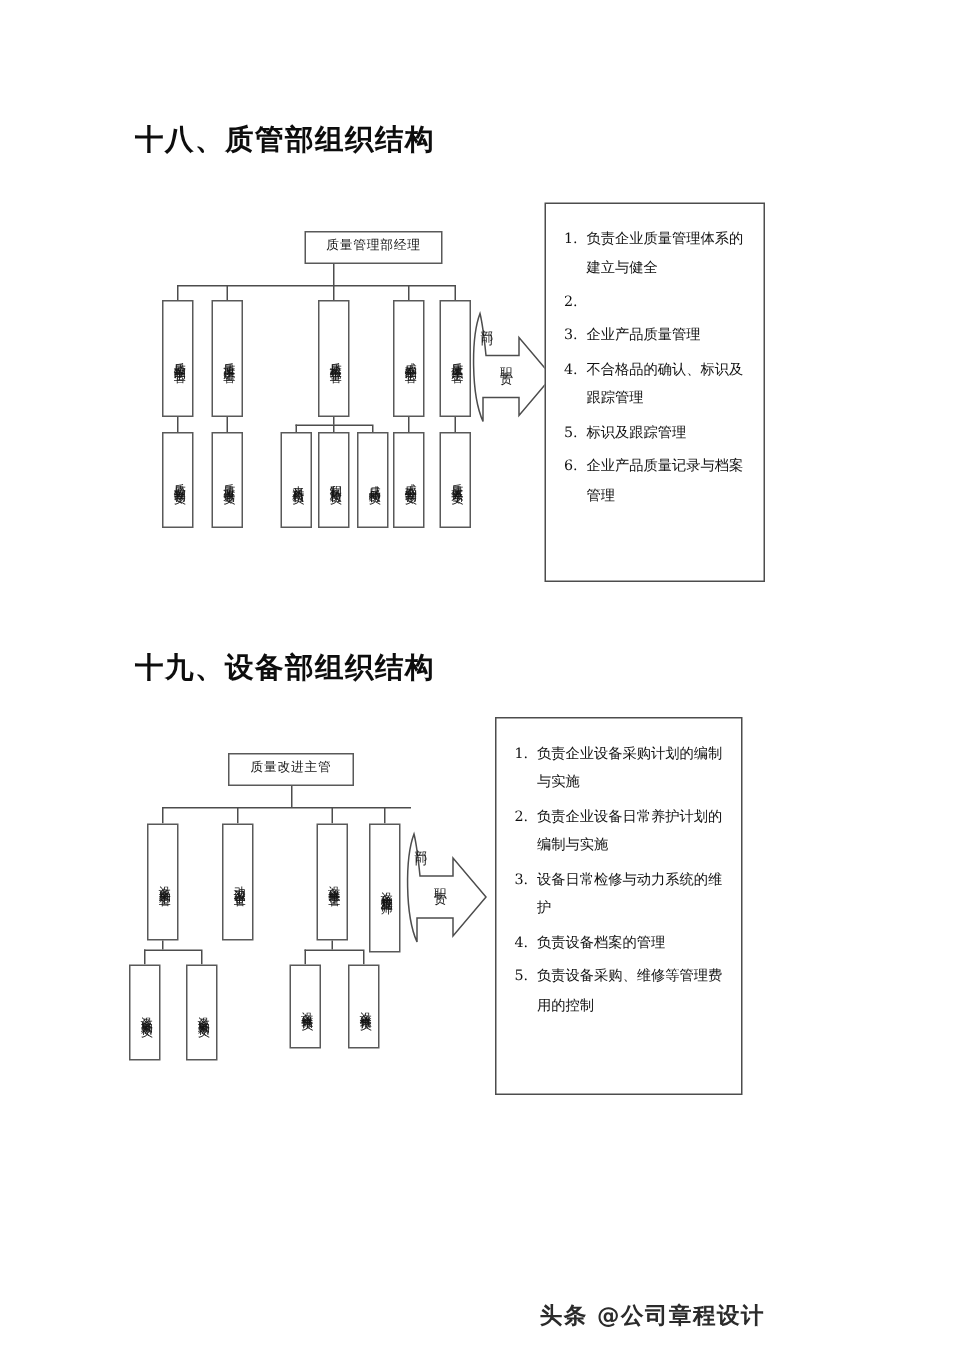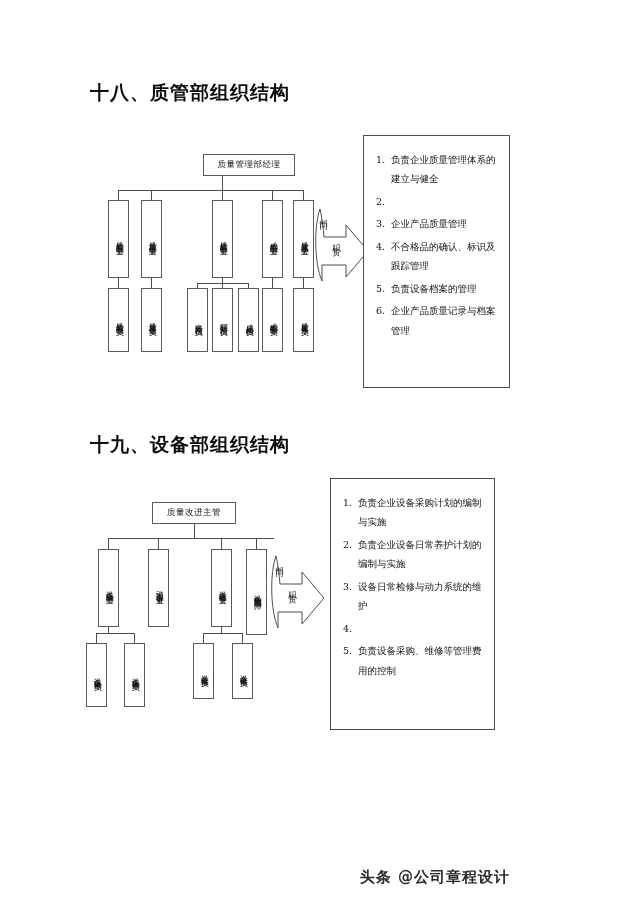--- a/index.html
+++ b/index.html
@@ -171,21 +171,21 @@
       <li>
         <span class="num">3.</span>
         <span class="txt">企业产品质量管理</span>
       </li>
       <li>
         <span class="num">4.</span>
         <span class="txt">不合格品的确认、标识及跟踪管理</span>
       </li>
       <li>
         <span class="num">5.</span>
-        <span class="txt">负责设备档案的管理</span>
+        <span class="txt">标识及跟踪管理</span>
       </li>
       <li>
         <span class="num">6.</span>
         <span class="txt">企业产品质量记录与档案管理</span>
       </li>
     </ol>
   </div>
 
   <div class="sec-title" id="title-2">十九、设备部组织结构</div>
 
@@ -235,20 +235,21 @@
       <li>
         <span class="num">2.</span>
         <span class="txt">负责企业设备日常养护计划的编制与实施</span>
       </li>
       <li>
         <span class="num">3.</span>
         <span class="txt">设备日常检修与动力系统的维护</span>
       </li>
       <li>
         <span class="num">4.</span>
+        <span class="txt">负责设备档案的管理</span>
       </li>
       <li>
         <span class="num">5.</span>
         <span class="txt">负责设备采购、维修等管理费用的控制</span>
       </li>
     </ol>
   </div>
 
   <div class="footer">头条 @公司章程设计</div>
 

